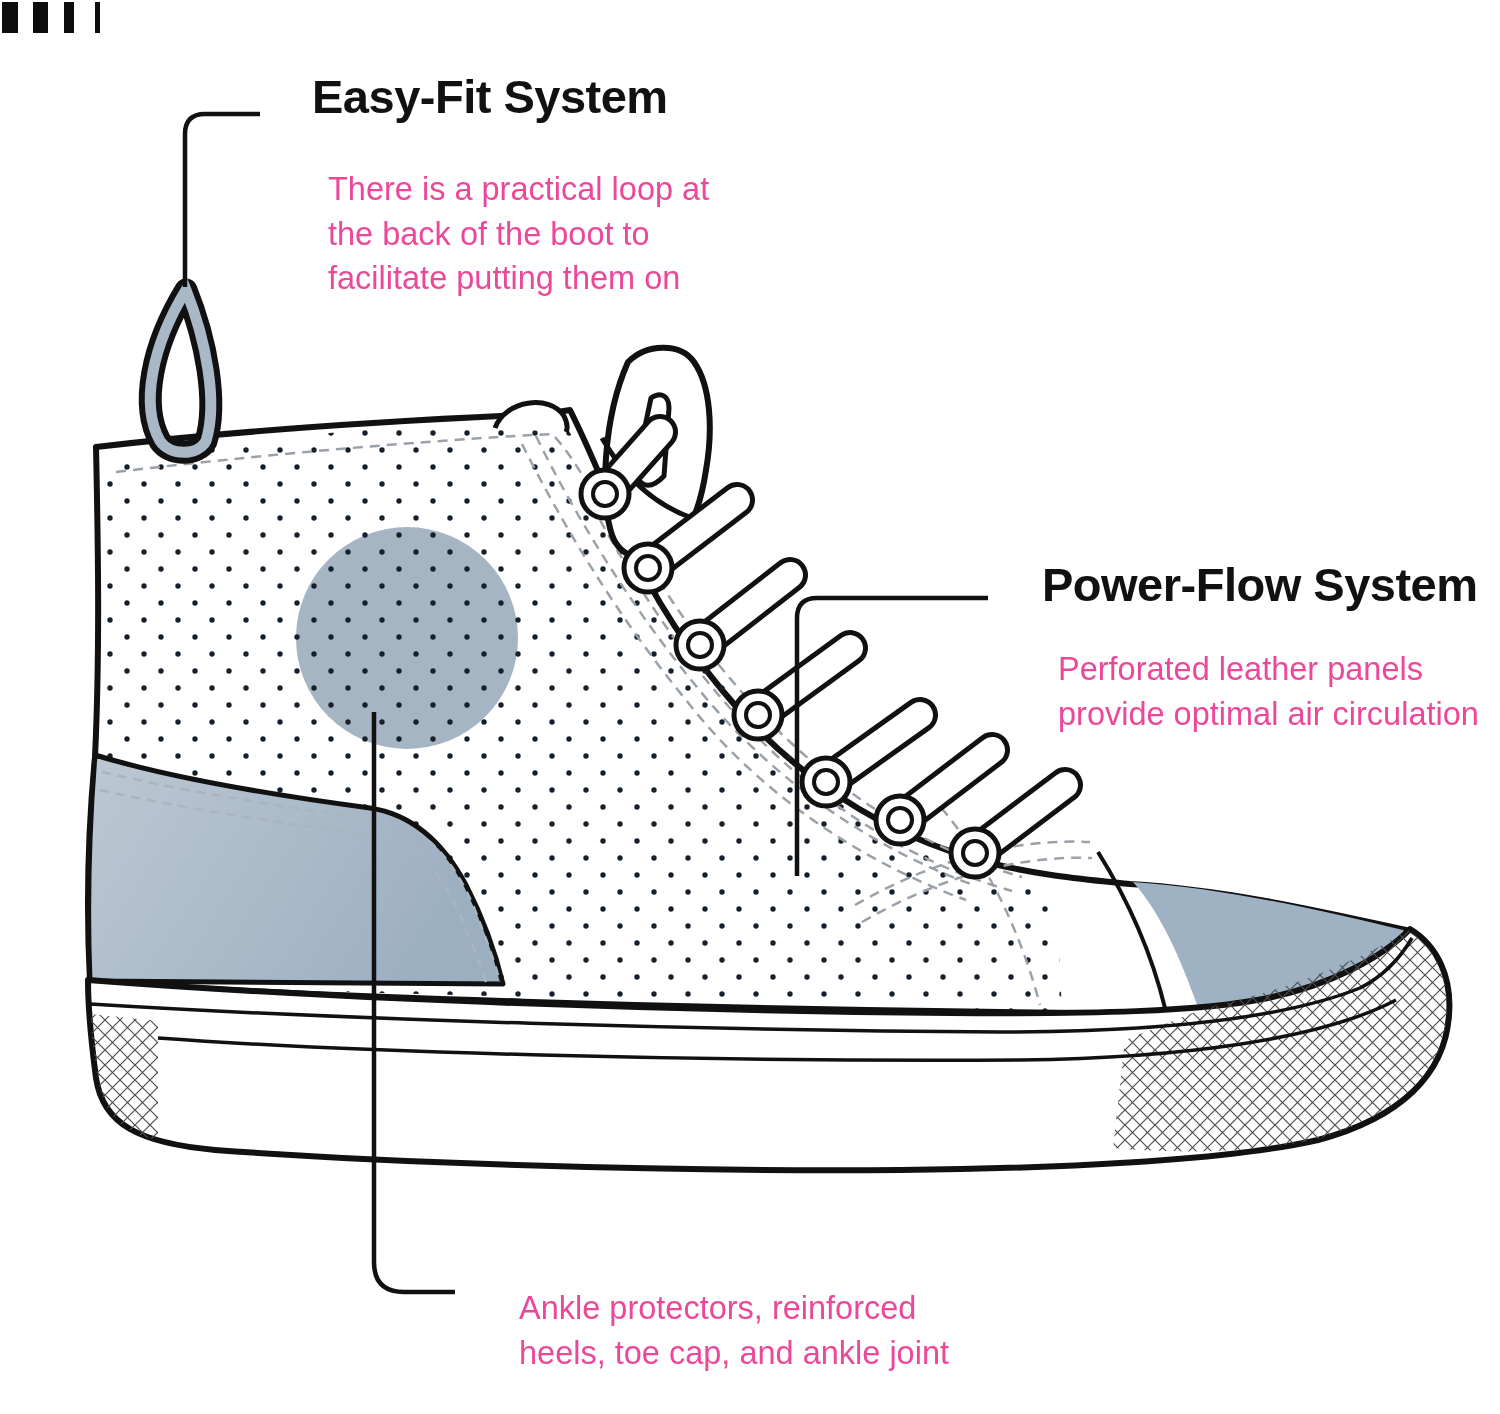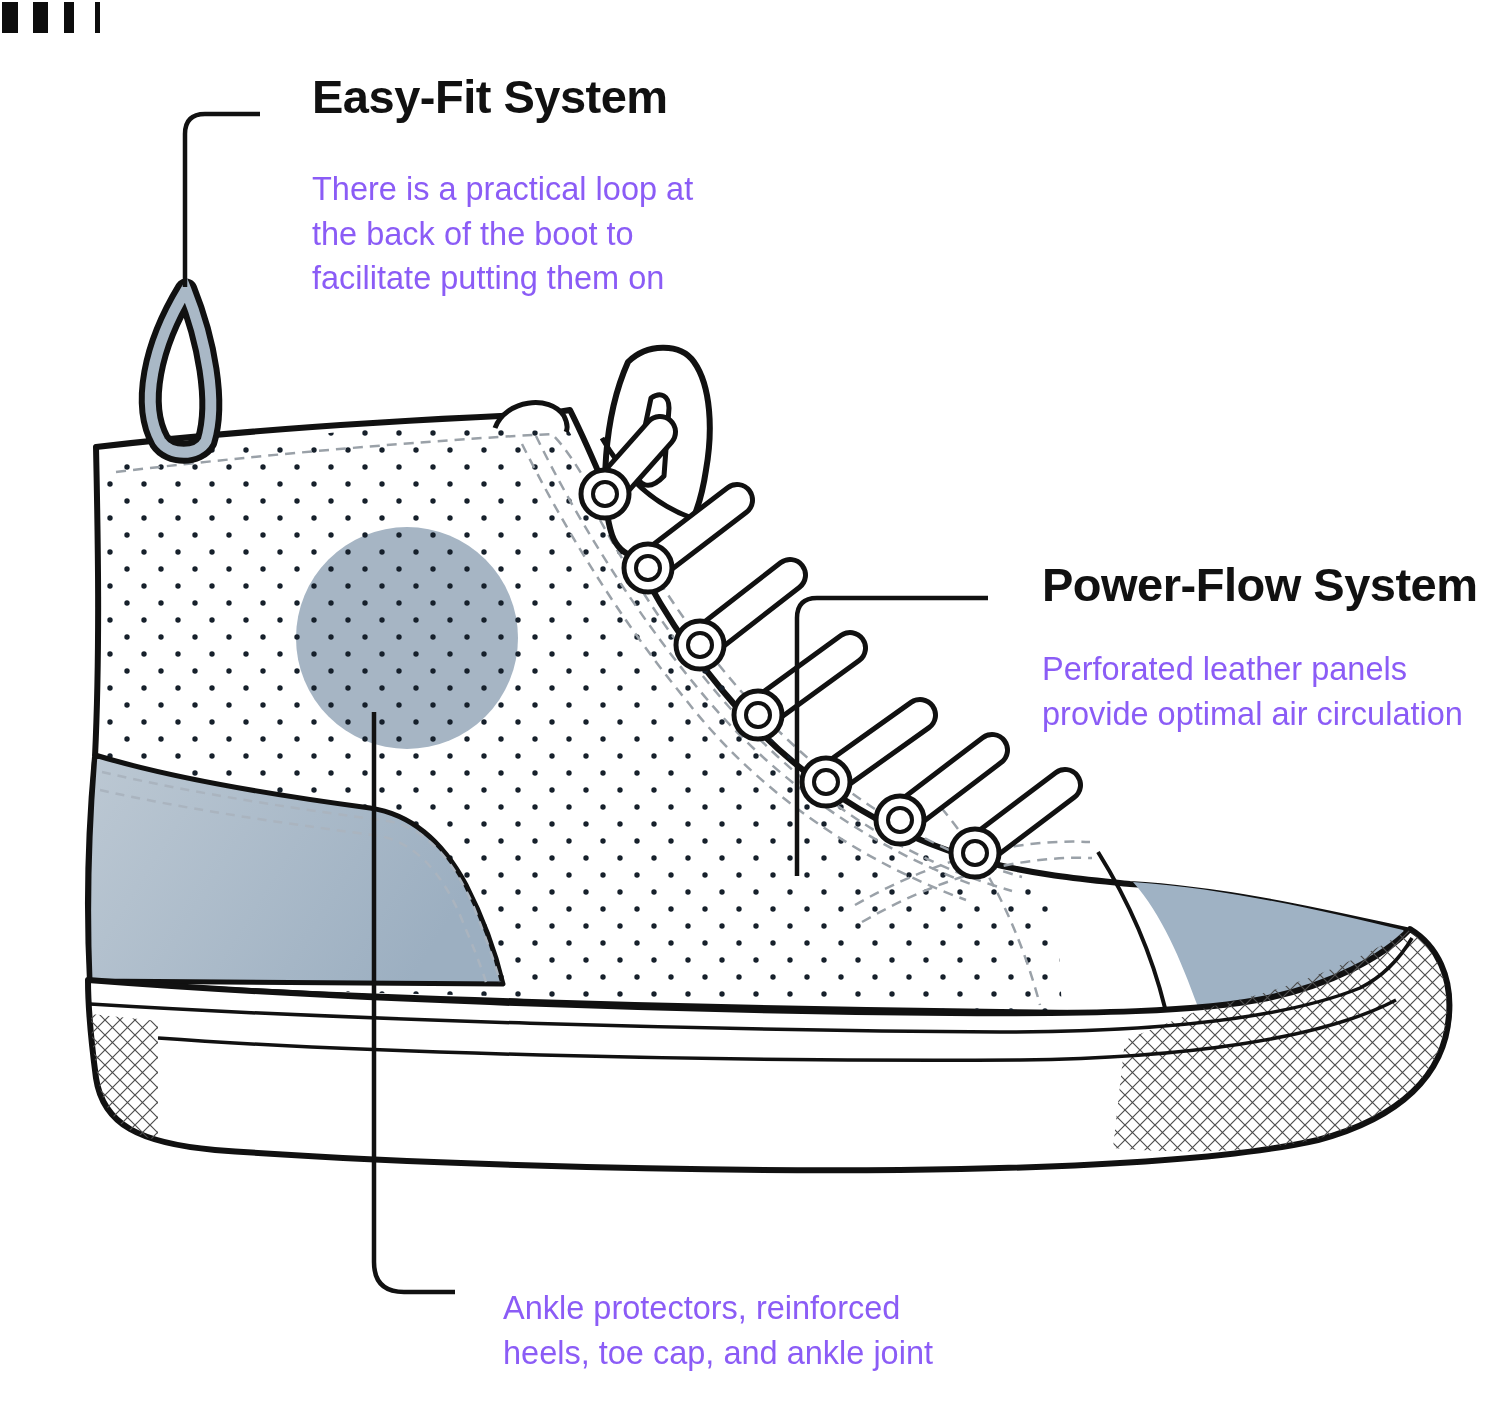--- a/index.html
+++ b/index.html
@@ -13,21 +13,21 @@
   .brand-mark .b2{left:31px;width:15px;}
   .brand-mark .b3{left:62px;width:10px;}
   .brand-mark .b4{left:93px;width:5px;}
   .illustration{position:absolute;left:0;top:0;width:1500px;height:1414px;}
   .label{position:absolute;}
   .label h2{
     margin:0;font-size:47px;line-height:1.08;font-weight:700;color:#111111;
     letter-spacing:-0.5px;white-space:nowrap;
   }
   .label p{
-    margin:0;font-size:32.5px;line-height:1.38;font-weight:400;color:#8b5cf6;
+    margin:16px;font-size:32.5px;line-height:1.38;font-weight:400;color:#ec4899;
   }
   .label-easy-fit{left:312px;top:72px;}
   .label-easy-fit p{width:430px;margin-top:44px;}
   .label-power-flow{left:1042px;top:560px;}
   .label-power-flow p{width:480px;margin-top:36px;}
   .label-pro-shield{left:503px;top:1240px;}
   .label-pro-shield p{width:470px;margin-top:46px;}
 </style>
 </head>
 <body>

